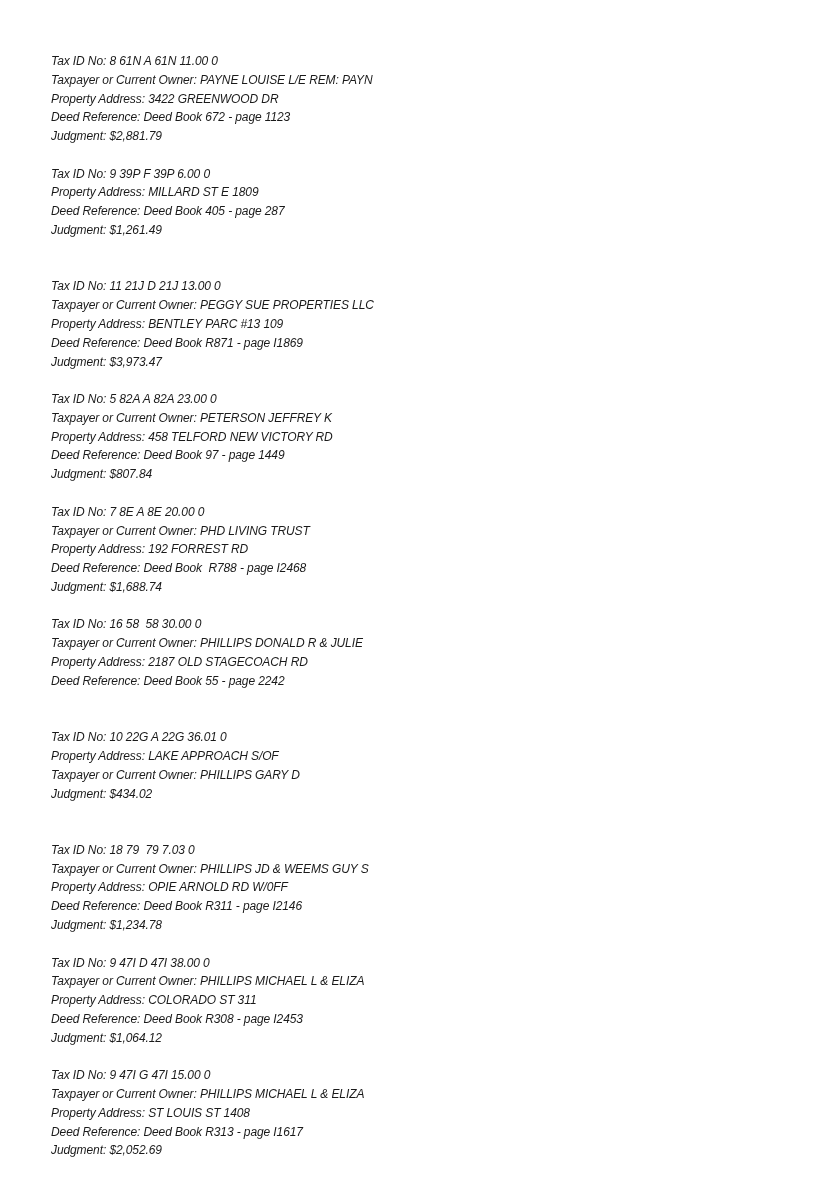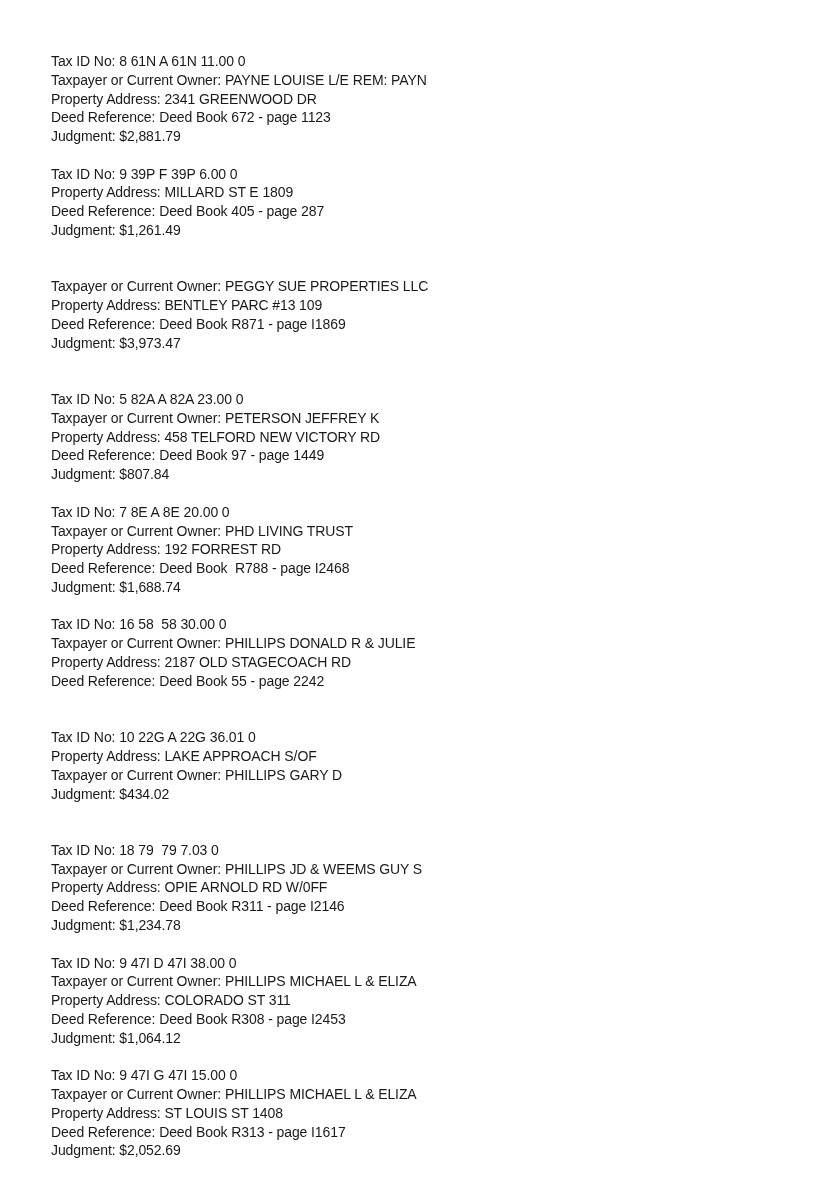--- a/index.html
+++ b/index.html
@@ -19,47 +19,49 @@
       position: absolute;
       left: 51px;
       top: 52px;
       width: 760px;
     }
     .record {
       height: 112.7px;
       box-sizing: border-box;
     }
     .line {
-      font-size: 14px;
+      font-size: 12px;
       line-height: 18.8px;
       height: 18.8px;
       white-space: pre;
       letter-spacing: -0.1px;
+      font-style: italic;
     }
   </style>
 </head>
 <body>
 
 <div class="page" id="page">
   <div class="record">
     <div class="line"><span>Tax ID No: </span><span>8 61N A 61N 11.00 0</span></div>
     <div class="line"><span>Taxpayer or Current Owner: </span><span>PAYNE LOUISE L/E REM: PAYN</span></div>
-    <div class="line"><span>Property Address: </span><span>2341 GREENWOOD DR</span></div>
+    <div class="line"><span>Property Address: </span><span>3422 GREENWOOD DR</span></div>
     <div class="line"><span>Deed Reference: </span><span>Deed Book 672 - page 1123</span></div>
     <div class="line"><span>Judgment: </span><span>$2,881.79</span></div>
   </div>
 
   <div class="record">
     <div class="line"><span>Tax ID No: </span><span>9 39P F 39P 6.00 0</span></div>
     <div class="line"><span>Property Address: </span><span>MILLARD ST E 1809</span></div>
     <div class="line"><span>Deed Reference: </span><span>Deed Book 405 - page 287</span></div>
     <div class="line"><span>Judgment: </span><span>$1,261.49</span></div>
   </div>
 
   <div class="record">
+    <div class="line"><span>Tax ID No: </span><span>11 21J D 21J 13.00 0</span></div>
     <div class="line"><span>Taxpayer or Current Owner: </span><span>PEGGY SUE PROPERTIES LLC</span></div>
     <div class="line"><span>Property Address: </span><span>BENTLEY PARC #13 109</span></div>
     <div class="line"><span>Deed Reference: </span><span>Deed Book R871 - page I1869</span></div>
     <div class="line"><span>Judgment: </span><span>$3,973.47</span></div>
   </div>
 
   <div class="record">
     <div class="line"><span>Tax ID No: </span><span>5 82A A 82A 23.00 0</span></div>
     <div class="line"><span>Taxpayer or Current Owner: </span><span>PETERSON JEFFREY K</span></div>
     <div class="line"><span>Property Address: </span><span>458 TELFORD NEW VICTORY RD</span></div>

